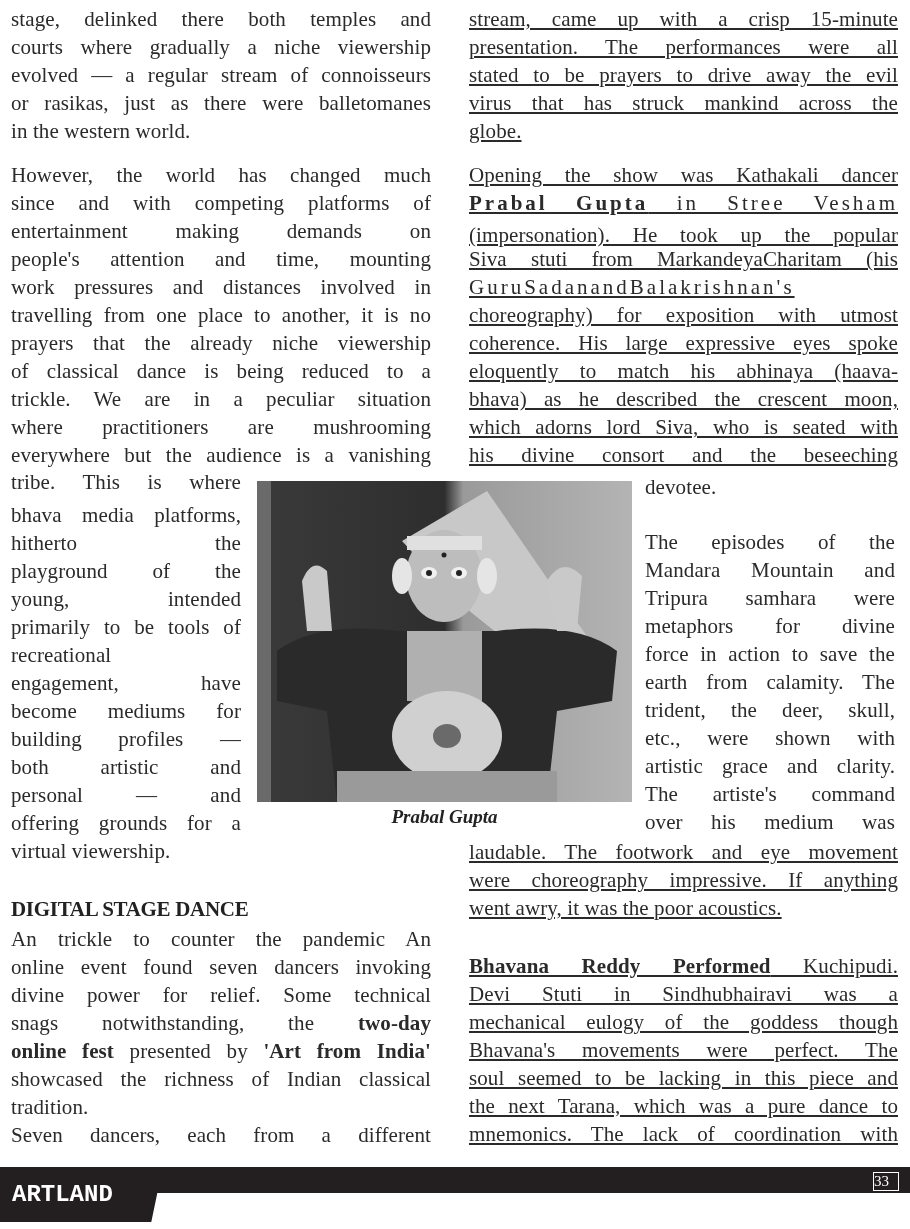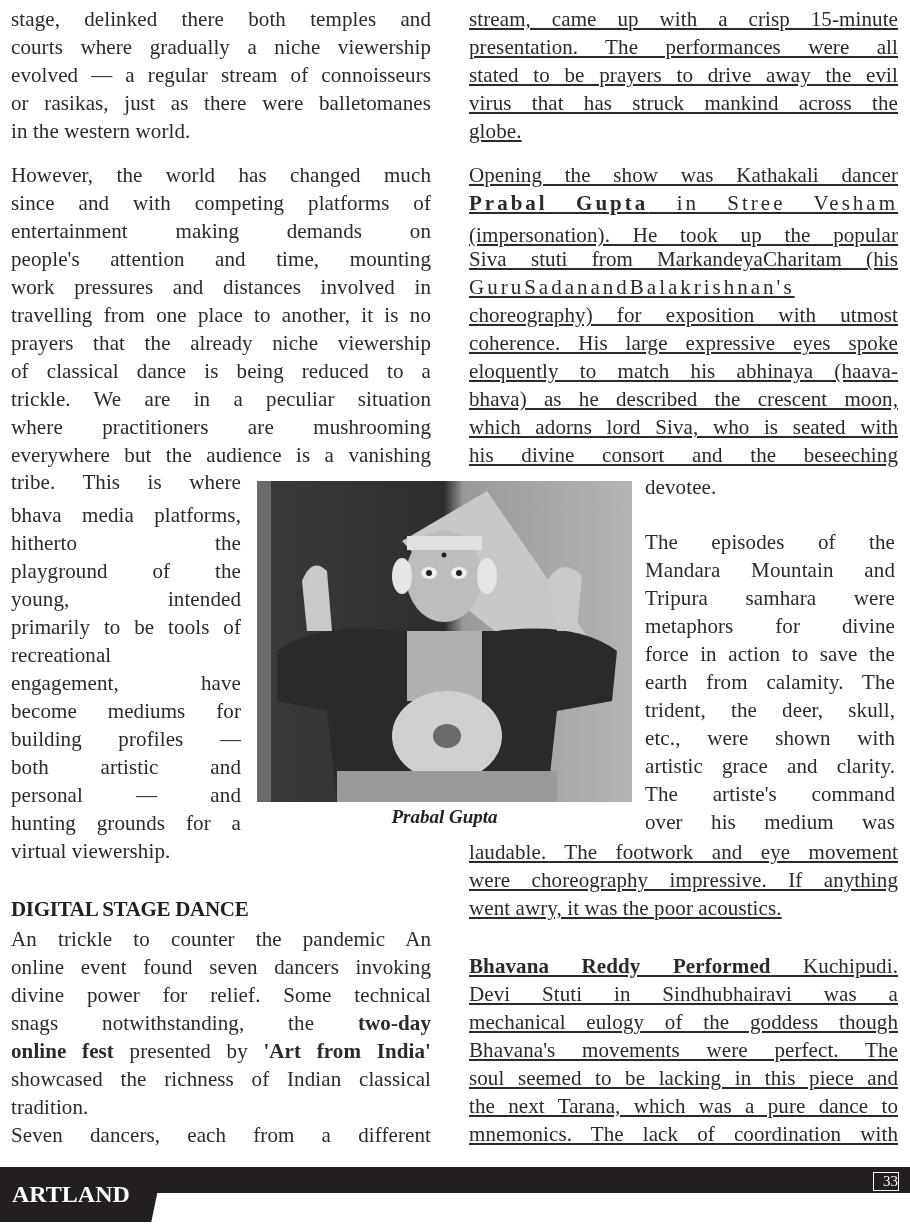--- a/index.html
+++ b/index.html
@@ -19,23 +19,23 @@
              font-family:"Liberation Serif", "DejaVu Serif", serif; color:#222; letter-spacing:-0.3px; }
   .photo { position:absolute; left:257px; top:481px; width:375px; height:321px;
            background:#5e5e5e; overflow:hidden; }
   .caption { position:absolute; left:257px; top:806px; width:375px; text-align:center;
              font-weight:bold; font-style:italic; font-size:19px;
              font-family:"Liberation Serif", "DejaVu Serif", serif; color:#222; }
   .footer-bar { position:absolute; left:0; top:1167px; width:910px; height:26px; background:#231f20; }
   .footer-tab { position:absolute; left:0; top:1180px; width:170px; height:42px; background:#231f20;
                 clip-path:polygon(0 0, 100% 0, 100% 22%, 93% 22%, 89% 100%, 0 100%); }
   .footer-brand { position:absolute; left:12px; top:1181px; font-size:24px; font-weight:bold; color:#ffffff;
-                  font-family:Liberation Serif, serif; letter-spacing:0px; }
+                  font-family:Liberation Mono, monospace; letter-spacing:0px; }
   .page-num { position:absolute; left:873px; top:1172px; width:24px; height:17px; border:1.5px solid #fff;
-              color:#fff; font-size:15px; line-height:17px; text-align:right;
+              color:#fff; font-size:15px; line-height:17px; text-align:left;
               font-family:"Liberation Serif", "DejaVu Serif", serif; }
 </style>
 </head>
 <body>
 
 <div>
   <div class="line lcol" style="top:5px">stage, delinked there both temples and</div>
   <div class="line lcol" style="top:33px">courts where gradually a niche viewership</div>
   <div class="line lcol" style="top:61px">evolved — a regular stream of connoisseurs</div>
   <div class="line lcol" style="top:89px">or rasikas, just as there were balletomanes</div>
@@ -58,21 +58,21 @@
   <div class="line lnarrow" style="top:529px">hitherto the</div>
   <div class="line lnarrow" style="top:557px">playground of the</div>
   <div class="line lnarrow" style="top:585px">young, intended</div>
   <div class="line lnarrow" style="top:613px">primarily to be tools of</div>
   <div class="line lnarrow" style="top:641px">recreational</div>
   <div class="line lnarrow" style="top:669px">engagement, have</div>
   <div class="line lnarrow" style="top:697px">become mediums for</div>
   <div class="line lnarrow" style="top:725px">building profiles —</div>
   <div class="line lnarrow" style="top:753px">both artistic and</div>
   <div class="line lnarrow" style="top:781px">personal — and</div>
-  <div class="line lnarrow" style="top:809px">hunting grounds for a</div>
+  <div class="line lnarrow" style="top:809px">offering grounds for a</div>
   <div class="line lnarrow last" style="top:837px">virtual viewership.</div>
 
   <div class="heading">DIGITAL STAGE DANCE</div>
 
   <div class="line lcol" style="top:925px">An trickle to counter the pandemic An</div>
   <div class="line lcol" style="top:953px">online event found seven dancers invoking</div>
   <div class="line lcol" style="top:981px">divine power for relief. Some technical</div>
   <div class="line lcol" style="top:1009px"><span>snags notwithstanding, the </span><b>two-day</b></div>
   <div class="line lcol" style="top:1037px"><b>online fest</b><span> presented by </span><b>'Art from India'</b></div>
   <div class="line lcol" style="top:1065px">showcased the richness of Indian classical</div>

